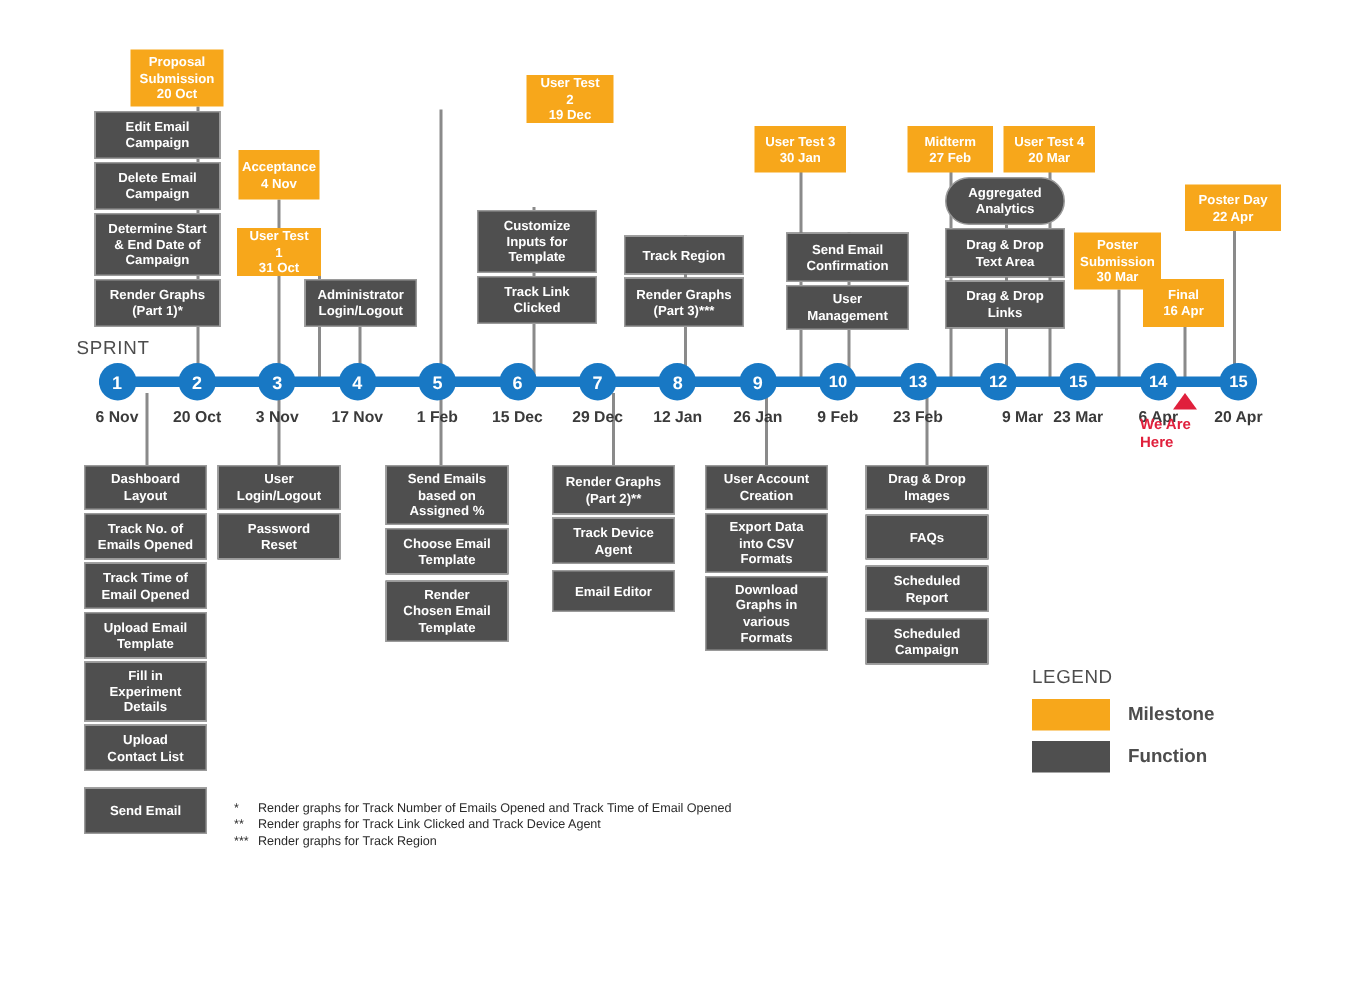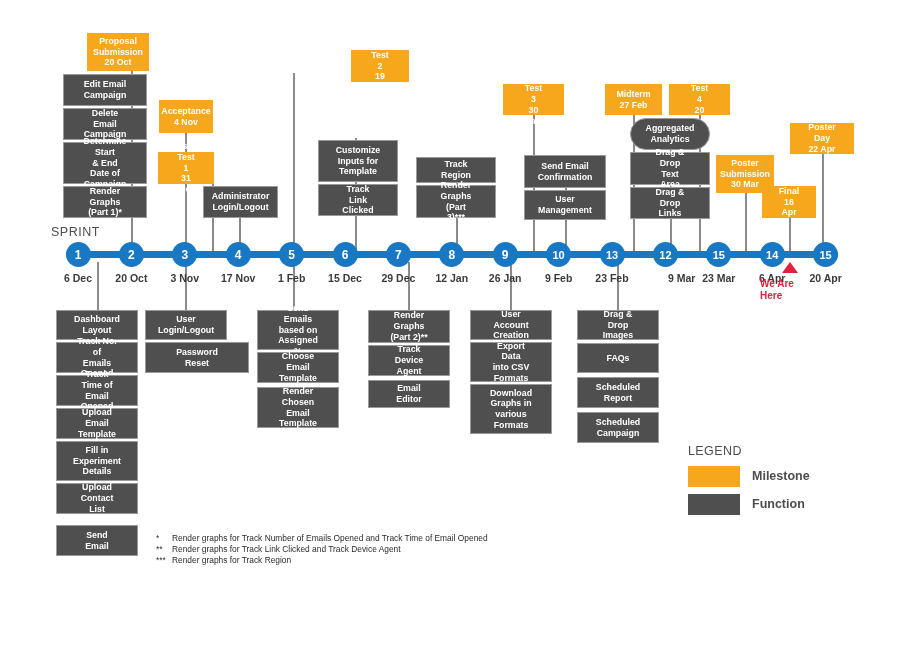--- a/index.html
+++ b/index.html
@@ -33,21 +33,21 @@
   .datelbl{
     position:absolute;font-size:10.5px;font-weight:bold;color:#3a3a3a;
     text-align:center;white-space:nowrap;
   }
 
   
   .box{
     position:absolute;box-sizing:border-box;
     display:flex;align-items:center;justify-content:center;text-align:center;
     font-size:8.8px;font-weight:bold;line-height:1.22;
-    padding:2px 20px;
+    padding:2px 7px;
   }
   .ms{background:#F7A71B;color:#ffffff;}
   .fn{background:#4F4F4F;color:#ffffff;border:1px solid #9a9a9a;}
 
   
   .tri{
     position:absolute;width:0;height:0;
     border-left:8px solid transparent;border-right:8px solid transparent;
     border-bottom:11px solid #E0203C;
   }
@@ -140,21 +140,21 @@
   <div class="box fn" style="left:630px;top:118px;width:80px;height:32px;border-radius:16px;">Aggregated<br>Analytics</div>
   <div class="box fn" style="left:630px;top:152px;width:80px;height:33px;">Drag &amp; Drop<br>Text Area</div>
   <div class="box fn" style="left:630px;top:187px;width:80px;height:32px;">Drag &amp; Drop<br>Links</div>
 
   <div class="sprint-word" style="left:51px;top:225px;">SPRINT</div>
 
   <div class="axis-line" style="left:66px;top:251px;width:772px;"></div>
 
   <div id="nodes-layer">
       <div class="node" style="left: 65.5px; top: 242px;">1</div>
-      <div class="datelbl" style="left: 48px; top: 271.5px; width: 60px;">6 Dec</div>
+      <div class="datelbl" style="left: 48px; top: 271.5px; width: 60px;">6 Nov</div>
       <div class="node" style="left: 118.9px; top: 242px;">2</div>
       <div class="datelbl" style="left: 101.4px; top: 271.5px; width: 60px;">20 Oct</div>
       <div class="node" style="left: 172.3px; top: 242px;">3</div>
       <div class="datelbl" style="left: 154.8px; top: 271.5px; width: 60px;">3 Nov</div>
       <div class="node" style="left: 225.7px; top: 242px;">4</div>
       <div class="datelbl" style="left: 208.2px; top: 271.5px; width: 60px;">17 Nov</div>
       <div class="node" style="left: 279.1px; top: 242px;">5</div>
       <div class="datelbl" style="left: 261.6px; top: 271.5px; width: 60px;">1 Feb</div>
       <div class="node" style="left: 332.5px; top: 242px;">6</div>
       <div class="datelbl" style="left: 315px; top: 271.5px; width: 60px;">15 Dec</div>
@@ -183,21 +183,21 @@
 
   <div class="box fn" style="left:56px;top:310px;width:82px;height:30px;">Dashboard<br>Layout</div>
   <div class="box fn" style="left:56px;top:342px;width:82px;height:31px;">Track No. of<br>Emails Opened</div>
   <div class="box fn" style="left:56px;top:375px;width:82px;height:31px;">Track Time of<br>Email Opened</div>
   <div class="box fn" style="left:56px;top:408px;width:82px;height:31px;">Upload Email<br>Template</div>
   <div class="box fn" style="left:56px;top:441px;width:82px;height:40px;">Fill in<br>Experiment<br>Details</div>
   <div class="box fn" style="left:56px;top:483px;width:82px;height:31px;">Upload<br>Contact List</div>
   <div class="box fn" style="left:56px;top:525px;width:82px;height:31px;">Send Email</div>
 
   <div class="box fn" style="left:145px;top:310px;width:82px;height:30px;">User<br>Login/Logout</div>
-  <div class="box fn" style="left:145px;top:342px;width:104px;height:31px;">Password Reset</div>
+  <div class="box fn" style="left:145px;top:342px;width:82px;height:31px;">Password Reset</div>
 
   <div class="box fn" style="left:257px;top:310px;width:82px;height:40px;">Send Emails<br>based on<br>Assigned %</div>
   <div class="box fn" style="left:257px;top:352px;width:82px;height:31px;">Choose Email<br>Template</div>
   <div class="box fn" style="left:257px;top:387px;width:82px;height:41px;">Render<br>Chosen Email<br>Template</div>
 
   <div class="box fn" style="left:368px;top:310px;width:82px;height:33px;">Render Graphs<br>(Part 2)**</div>
   <div class="box fn" style="left:368px;top:345px;width:82px;height:31px;">Track Device<br>Agent</div>
   <div class="box fn" style="left:368px;top:380px;width:82px;height:28px;">Email Editor</div>
 
   <div class="box fn" style="left:470px;top:310px;width:82px;height:30px;">User Account<br>Creation</div>

